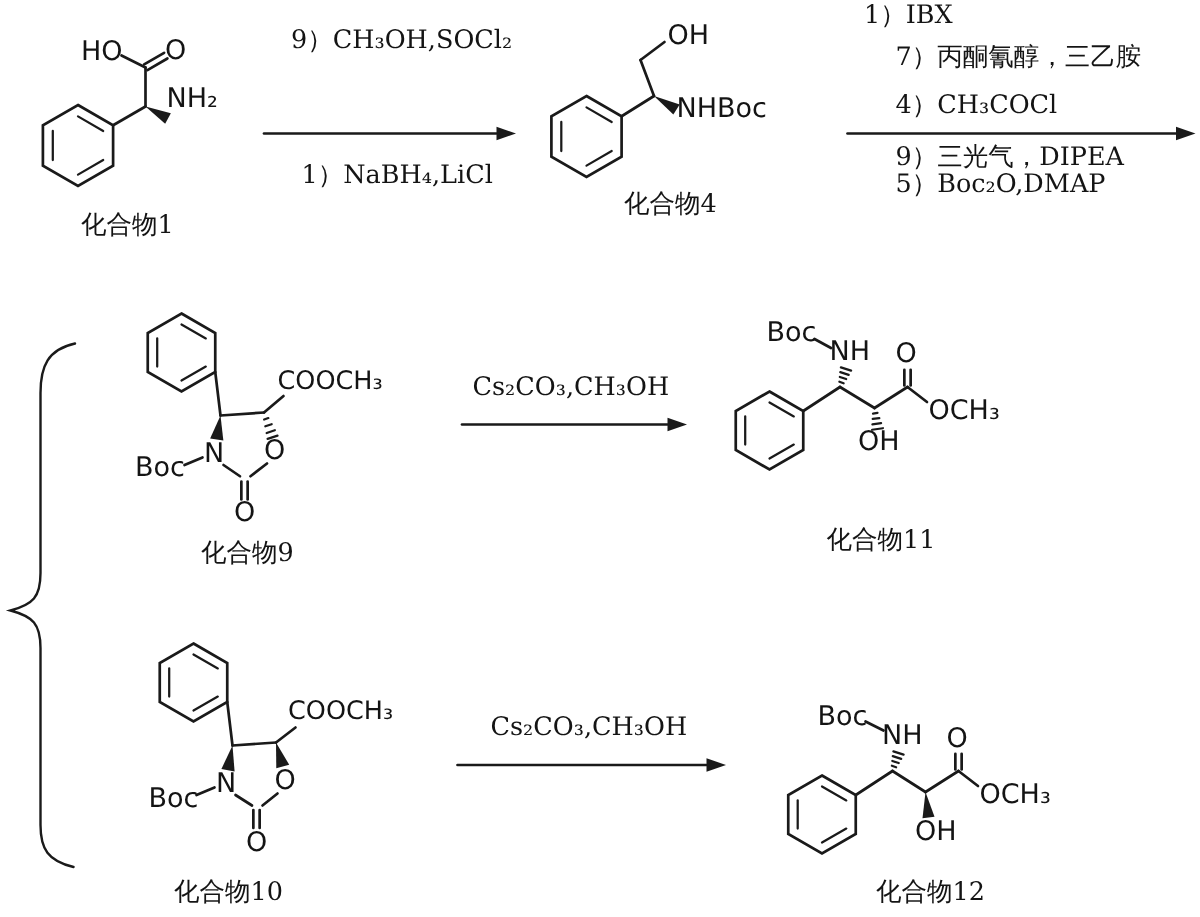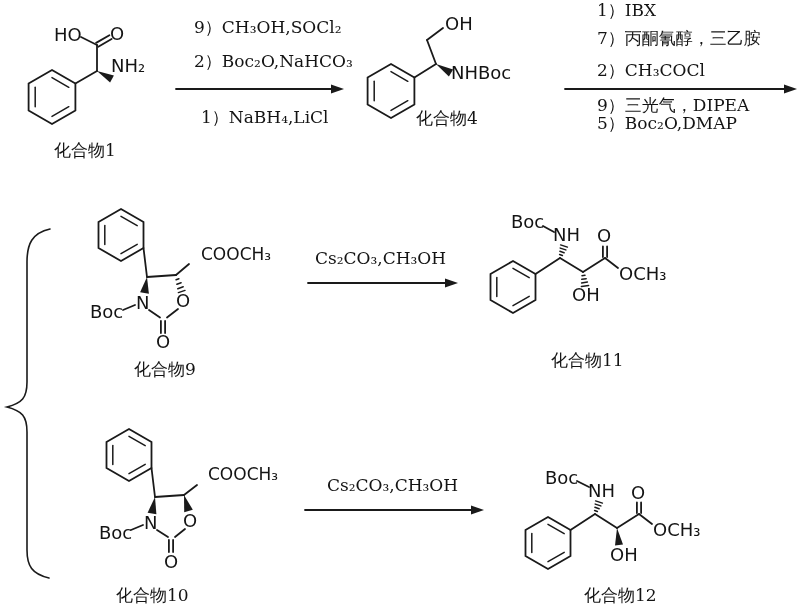--- a/index.html
+++ b/index.html
@@ -6,21 +6,21 @@
   #stage{
     position:relative;
     width:800px;height:611px;
     background:#ffffff;
     overflow:hidden;
     font-family:"DejaVu Sans","Liberation Sans",sans-serif;
   }
   #bonds{position:absolute;left:0;top:0;}
   .txt{position:absolute;white-space:nowrap;color:#141414;line-height:1.05;}
   .atom{font-family:"DejaVu Sans","Liberation Sans",sans-serif;font-size:18px;}
-  .atom-sm{font-family:"DejaVu Sans","Liberation Sans",sans-serif;font-size:17px;margin-left:16px;}
+  .atom-sm{font-family:"DejaVu Sans","Liberation Sans",sans-serif;font-size:17px;}
   .reagent{font-family:"DejaVu Serif","Liberation Serif",serif;font-size:17px;}
   .cmpd{font-family:"DejaVu Serif","Liberation Serif",serif;font-size:17px;}
 </style>
 </head>
 <body>
 
 <div id="stage">
 
   <svg id="bonds" width="800" height="611" viewBox="0 0 800 611" stroke="#1a1a1a" stroke-width="1.8" fill="none" stroke-linecap="round">
 
@@ -156,30 +156,29 @@
       <line x1="577" y1="481" x2="589" y2="487"></line>
     </g>
   </svg>
 
   <div class="txt atom" style="left:54px;top:26px">HO</div>
   <div class="txt atom" style="left:110px;top:25px">O</div>
   <div class="txt atom" style="left:111px;top:57px">NH₂</div>
   <div class="txt cmpd" style="left:54px;top:142px">化合物1</div>
 
   <div class="txt reagent" style="left:194px;top:19px">9）CH₃OH,SOCl₂</div>
-  <div class="txt reagent" style="left:194px;top:53px">2）Boc₂O,NaHCO₃</div>
   <div class="txt reagent" style="left:201px;top:109px">1）NaBH₄,LiCl</div>
 
   <div class="txt atom" style="left:445px;top:15px">OH</div>
   <div class="txt atom" style="left:451px;top:64px">NHBoc</div>
-  <div class="txt cmpd" style="left:416px;top:110px">化合物4</div>
-
-  <div class="txt reagent" style="left:597px;top:2px">1）IBX</div>
+  <div class="txt cmpd" style="left:416px;top:128px">化合物4</div>
+
+  <div class="txt reagent" style="left:576px;top:2px">1）IBX</div>
   <div class="txt reagent" style="left:597px;top:30px">7）丙酮氰醇，三乙胺</div>
-  <div class="txt reagent" style="left:597px;top:62px">2）CH₃COCl</div>
+  <div class="txt reagent" style="left:597px;top:62px">4）CH₃COCl</div>
   <div class="txt reagent" style="left:597px;top:97px">9）三光气，DIPEA</div>
   <div class="txt reagent" style="left:597px;top:115px">5）Boc₂O,DMAP</div>
 
   <div class="txt atom-sm" style="left:185px;top:246px">COOCH₃</div>
   <div class="txt atom" style="left:90px;top:303px">Boc</div>
   <div class="txt atom" style="left:136px;top:294px">N</div>
   <div class="txt atom" style="left:176px;top:292px">O</div>
   <div class="txt atom" style="left:156px;top:333px">O</div>
   <div class="txt cmpd" style="left:134px;top:361px">化合物9</div>
 

